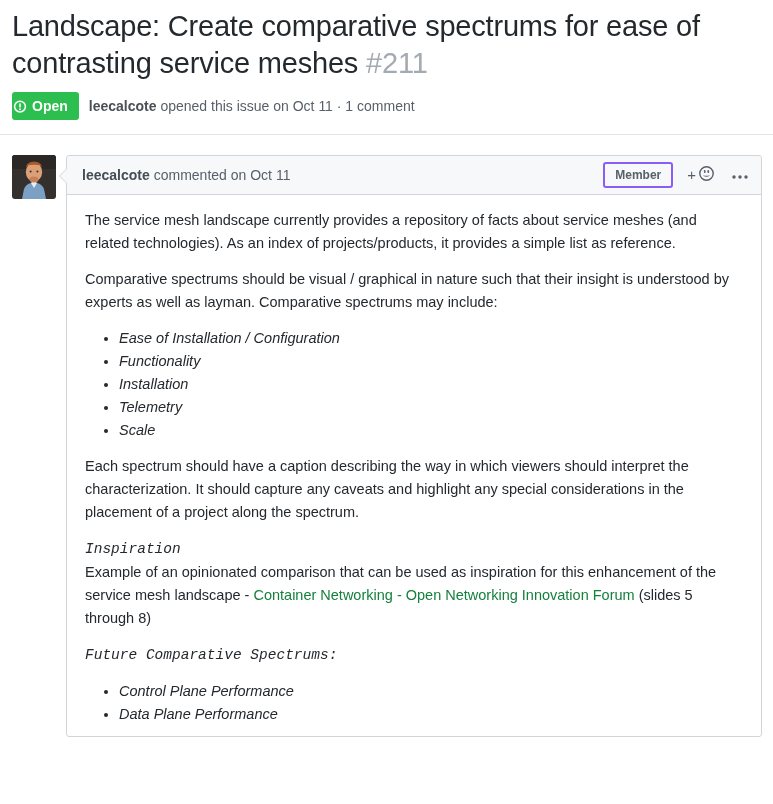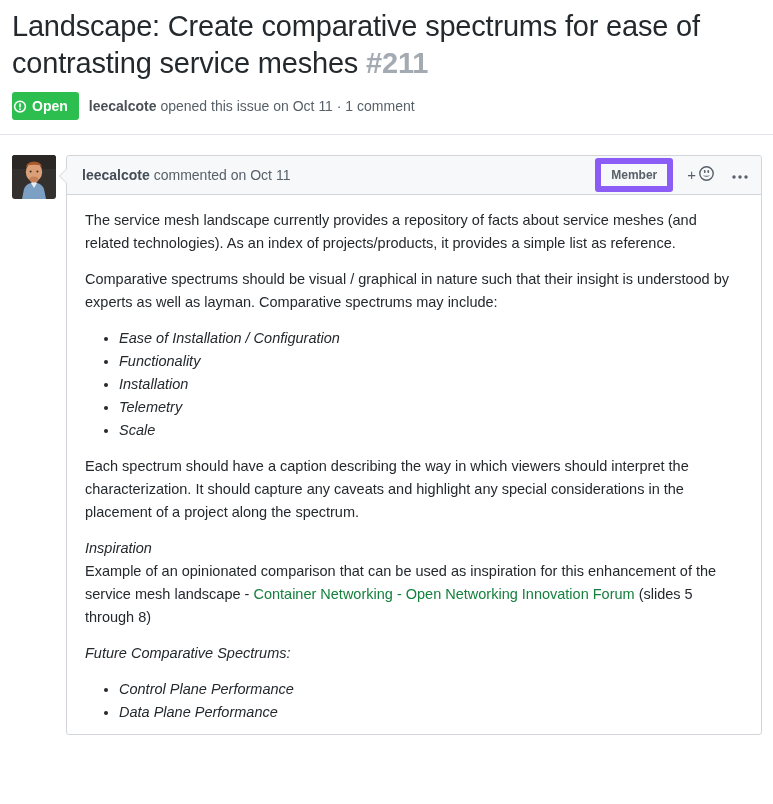--- a/index.html
+++ b/index.html
@@ -10,21 +10,21 @@
     font-family: "Liberation Sans", sans-serif;
     color: #24292e;
     overflow: hidden;
     position: relative;
   }
   .issue-header { padding: 4px 11px 0 12px; }
   .issue-title {
     font-size: 29px; font-weight: 400; line-height: 37px;
     margin: 4px 0 10px 0; color: #24292e; letter-spacing: -0.2px;
   }
-  .issue-number { color: #a3aab1; font-weight: 700; }
+  .issue-number { color: #a3aab1; font-weight: 400; }
   .meta-row { display: flex; align-items: center; padding: 0 0 14px 0; }
   .state-badge {
     display: inline-flex; align-items: center; gap: 5px;
     background: #2cbe4e; color: #fff;
     font-size: 14px; font-weight: 700;
     padding: 5px 11px 5px 1px; border-radius: 3px;
     line-height: 18px;
   }
   .state-badge svg { display: block; }
   .meta-text { font-size: 14px; color: #586069; margin-left: 10px; }
@@ -56,21 +56,21 @@
   .comment-header {
     background: #f6f8fa; border-bottom: 1px solid #d1d5da;
     border-radius: 3px 3px 0 0;
     height: 39px; padding: 0 10px 0 15px;
     display: flex; align-items: center;
     font-size: 14px; color: #586069;
   }
   .header-author { font-weight: 700; color: #444d56; margin-right: 4px; }
   .header-right { margin-left: auto; display: flex; align-items: center; }
   .member-badge {
-    border: 6px solid #8b5cf6; border-radius: 3px;
+    border: 2px solid #8b5cf6; border-radius: 3px;
     padding: 3px 10px; font-size: 12px; font-weight: 700;
     color: #586069; background: transparent; line-height: 16px;
     cursor: default;
   }
   .reaction-btn {
     display: inline-flex; align-items: center; gap: 2px;
     margin-left: 14px; color: #586069; cursor: pointer;
     background: none; border: none; padding: 0; font-size: 15px;
   }
   .reaction-plus { font-size: 15px; color: #586069; line-height: 16px; }
@@ -80,21 +80,21 @@
   }
   .comment-body {
     padding: 14px 18px 10px 18px;
     font-size: 14.5px; line-height: 23px; color: #24292e;
   }
   .comment-body p { margin: 0 0 13px 0; }
   .comment-body ul { margin: 0 0 13px 0; padding-left: 34px; }
   .comment-body ul:last-child { margin-bottom: 0; }
   .comment-body li { margin: 0; font-style: italic; }
   .comment-body a { color: #15803d; text-decoration: none; cursor: pointer; }
-  .comment-body em { font-style: italic; }
+  .comment-body em { font-style: italic; font-family: Liberation Mono, monospace; }
 </style>
 </head>
 <body>
 
 <div class="issue-header">
   <h1 class="issue-title"><span>Landscape: Create comparative spectrums for ease of contrasting service meshes</span>
     <span class="issue-number">#211</span>
   </h1>
   <div class="meta-row">
     <span class="state-badge">

